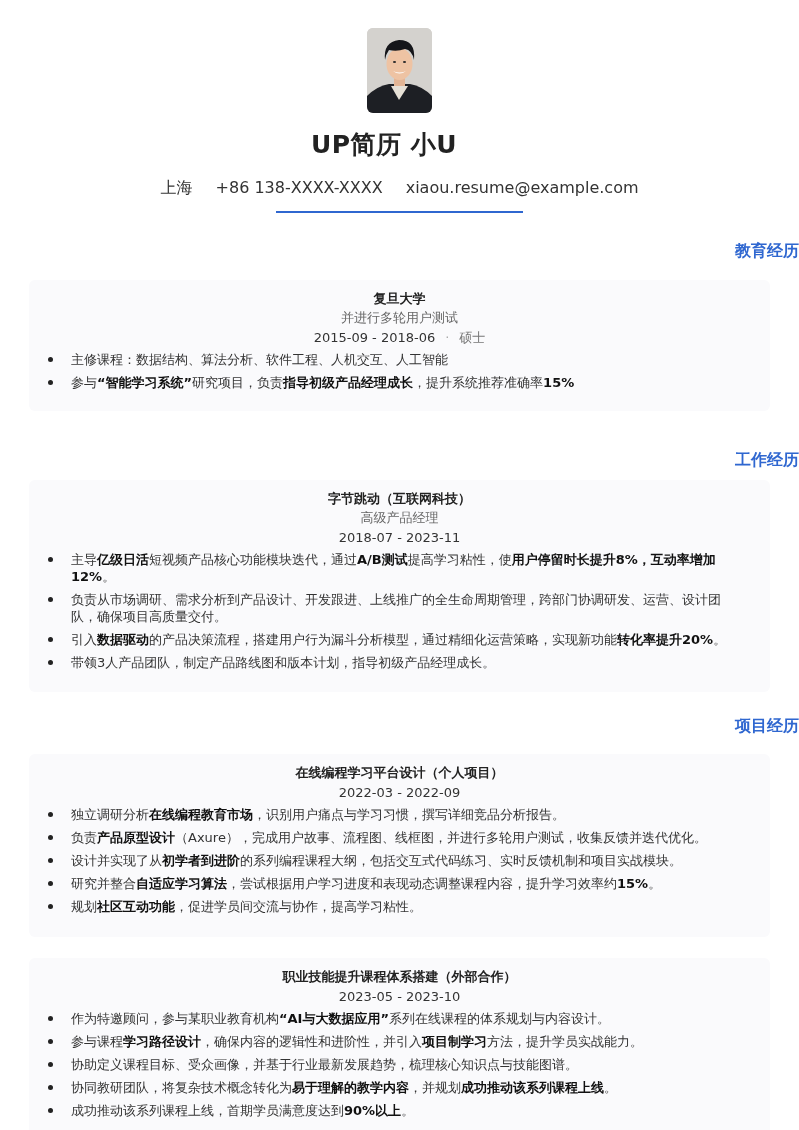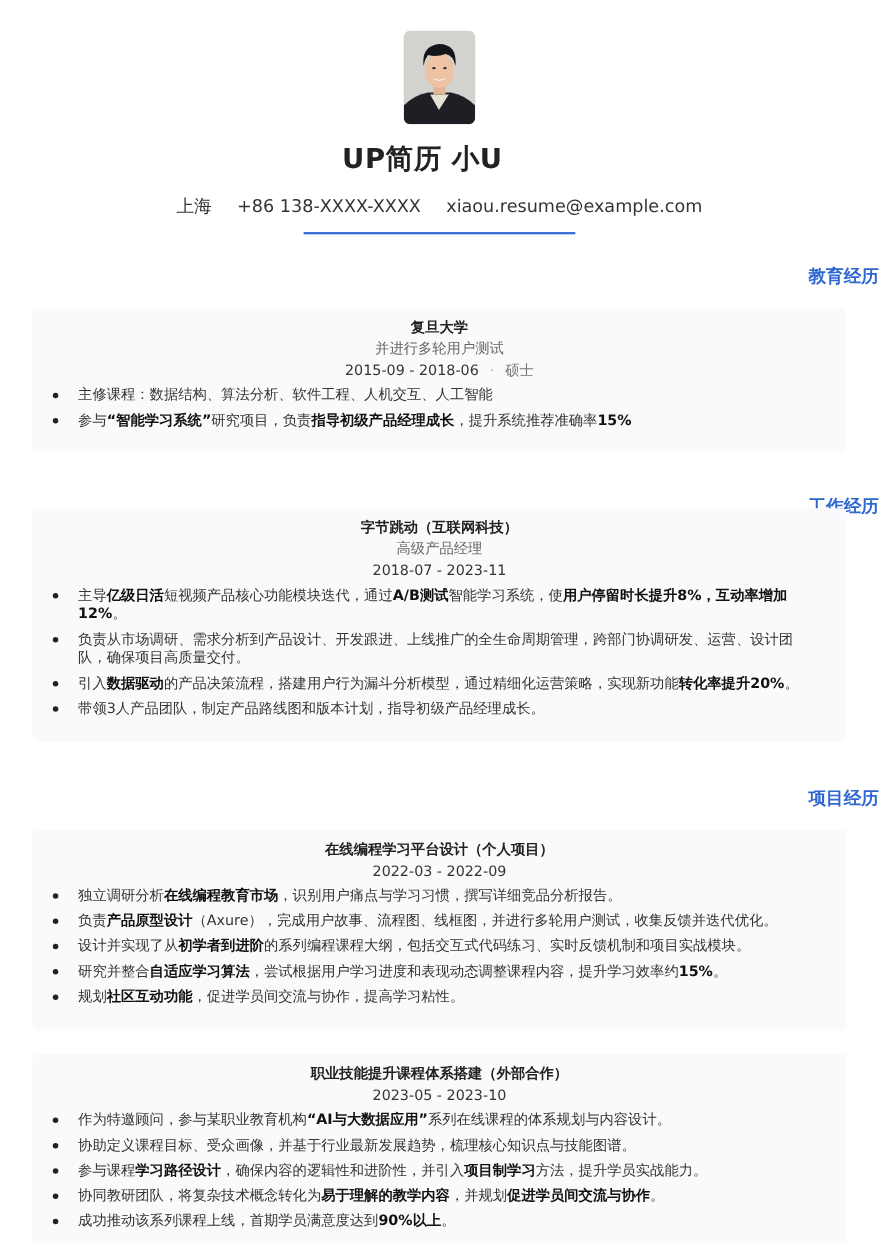--- a/index.html
+++ b/index.html
@@ -62,26 +62,26 @@
     <span>2015-09 - 2018-06</span><span class="dot">·</span><span class="degree">硕士</span>
   </div>
   <ul class="bullets">
       <li><span>主修课程：数据结构、算法分析、软件工程、人机交互、人工智能</span></li>
       <li><span>参与</span><b>“智能学习系统”</b><span>研究项目，负责</span><b>指导初级产品经理成长</b><span>，提升系统推荐准确率</span><b>15%</b></li>
     </ul>
 </div>
 
 <div class="section-title" style="top:438px;margin-top:12px;">工作经历</div>
 
-<div class="card" style="top:462px;height:212px;">
+<div class="card" style="top:480px;height:212px;">
   <div class="card-title">字节跳动（互联网科技）</div>
   <div class="card-sub">高级产品经理</div>
   <div class="card-date">2018-07 - 2023-11</div>
   <ul class="bullets">
-      <li><span>主导</span><b>亿级日活</b><span>短视频产品核心功能模块迭代，通过</span><b>A/B测试</b><span>智能学习系统，使</span><b>用户停留时长提升8%，互动率增加12%</b><span>。</span></li>
+      <li><span>主导</span><b>亿级日活</b><span>短视频产品核心功能模块迭代，通过</span><b>A/B测试</b><span>提高学习粘性，使</span><b>用户停留时长提升8%，互动率增加12%</b><span>。</span></li>
       <li><span>负责从市场调研、需求分析到产品设计、开发跟进、上线推广的全生命周期管理，跨部门协调研发、运营、设计团队，确保项目高质量交付。</span></li>
       <li><span>引入</span><b>数据驱动</b><span>的产品决策流程，搭建用户行为漏斗分析模型，通过精细化运营策略，实现新功能</span><b>转化率提升20%</b><span>。</span></li>
       <li><span>带领3人产品团队，制定产品路线图和版本计划，指导初级产品经理成长。</span></li>
     </ul>
 </div>
 
 <div class="section-title" style="top:716px;">项目经历</div>
 
 <div class="card" style="top:754px;height:183px;">
   <div class="card-title">在线编程学习平台设计（个人项目）</div>
@@ -93,18 +93,18 @@
       <li><span>研究并整合</span><b>自适应学习算法</b><span>，尝试根据用户学习进度和表现动态调整课程内容，提升学习效率约</span><b>15%</b><span>。</span></li>
       <li><span>规划</span><b>社区互动功能</b><span>，促进学员间交流与协作，提高学习粘性。</span></li>
     </ul>
 </div>
 
 <div class="card" style="top:958px;height:190px;">
   <div class="card-title">职业技能提升课程体系搭建（外部合作）</div>
   <div class="card-date">2023-05 - 2023-10</div>
   <ul class="bullets">
       <li><span>作为特邀顾问，参与某职业教育机构</span><b>“AI与大数据应用”</b><span>系列在线课程的体系规划与内容设计。</span></li>
+      <li><span>参与课程</span><b>学习路径设计</b><span>，确保内容的逻辑性和进阶性，并引入</span><b>项目制学习</b><span>方法，提升学员实战能力。</span></li>
       <li><span>协助定义课程目标、受众画像，并基于行业最新发展趋势，梳理核心知识点与技能图谱。</span></li>
-      <li><span>参与课程</span><b>学习路径设计</b><span>，确保内容的逻辑性和进阶性，并引入</span><b>项目制学习</b><span>方法，提升学员实战能力。</span></li>
-      <li><span>协同教研团队，将复杂技术概念转化为</span><b>易于理解的教学内容</b><span>，并规划</span><b>促进学员间交流与协作</b><span>。</span></li>
+      <li><span>协同教研团队，将复杂技术概念转化为</span><b>易于理解的教学内容</b><span>，并规划</span><b>成功推动该系列课程上线</b><span>。</span></li>
       <li><span>成功推动该系列课程上线，首期学员满意度达到</span><b>90%以上</b><span>。</span></li>
     </ul>
 </div>
 
 </body></html>

